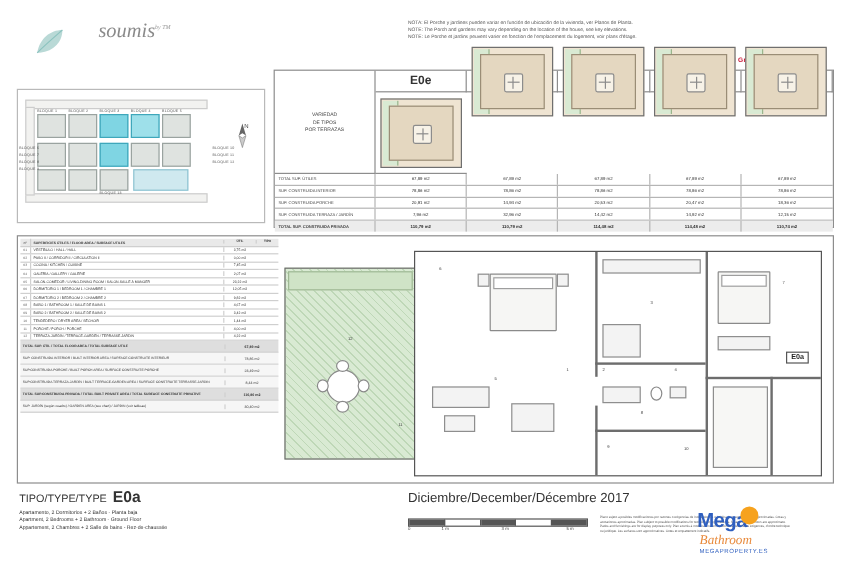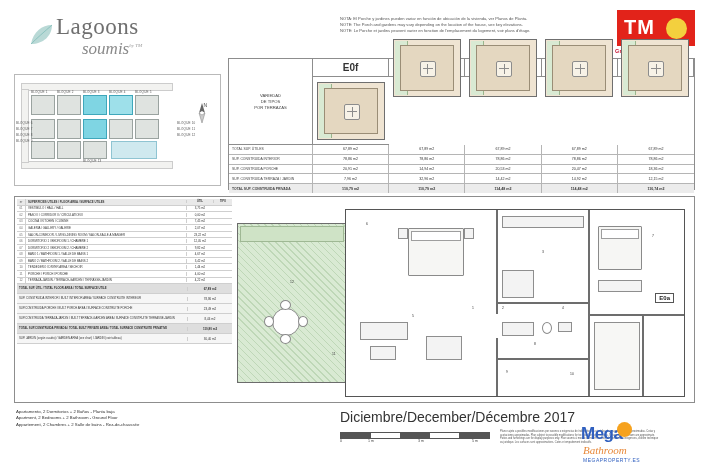--- a/index.html
+++ b/index.html
@@ -89,21 +89,21 @@
   .tbl-round{position:absolute;border:0.7px solid #8a8a8a;border-radius:50%;background:#fff;}
   .dot{position:absolute;border:0.5px solid #8a8a8a;border-radius:50%;background:#fff;}
   .numtag{position:absolute;font-size:3.4px;color:#333;}
   .e0a-tag{position:absolute;right:16px;top:92px;font-size:6px;font-weight:bold;border:0.6px solid #555;padding:1px 3px;background:#fff;}
 
   
   .botleft{position:absolute;left:16px;top:406px;width:300px;}
   .tipo-line{font-size:9px;color:#333;}
   .tipo-line b{font-size:13px;}
   .desc{font-size:4.3px;line-height:6.4px;color:#333;margin-top:3px;}
-  .dateline{position:absolute;left:340px;top:409px;font-size:14px;color:#333;}
+  .dateline{position:absolute;left:340px;top:409px;font-size:11px;color:#333;}
   .scalebar{position:absolute;left:340px;top:432px;width:150px;}
   .sb-rule{position:relative;height:5px;border:0.5px solid #555;display:flex;}
   .sb-seg{flex:1;border-right:0.5px solid #555;}
   .sb-seg:nth-child(odd){background:#555;}
   .sb-seg:last-child{border-right:none;}
   .sb-lbls{position:relative;height:8px;font-size:3.6px;color:#444;}
   .sb-lbls span{position:absolute;top:0;}
   .legal{position:absolute;left:500px;top:430px;width:160px;font-size:2.6px;line-height:3.6px;color:#555;}
   .watermark{position:absolute;right:6px;bottom:2px;width:118px;height:44px;}
   .wm-mega{font-family:"Liberation Sans",sans-serif;font-weight:bold;font-size:17px;color:#2f5fbf;letter-spacing:-.5px;}
@@ -115,31 +115,26 @@
 <body>
 
 <div class="page">
 
   <div class="logo-wrap">
     <svg class="logo-leaf" viewBox="0 0 26 26">
       <path d="M3 22 C5 10 14 3 24 3 C24 14 15 22 3 22 Z" fill="#b9d9d6"></path>
       <path d="M3 22 C9 16 16 10 24 3" stroke="#8cc3bf" stroke-width="1" fill="none"></path>
     </svg>
     <div class="logo-text">
-      <div class="logo-lagoons">Lagoons</div>
       <div class="logo-village">
         <span>soumis</span><span class="logo-byla">by TM</span>
       </div>
     </div>
   </div>
 
-  <div class="tm-box">
-    <span class="tm-letters">TM</span>
-    <span class="tm-dot"></span>
-  </div>
   <div class="tm-sub">TM Grupo Inmobiliario</div>
 
   <div class="notes">
     <div>NOTA: El Porche y jardines pueden variar en función de ubicación de la vivienda, ver Planos de Planta.</div>
     <div>NOTE: The Porch and gardens may vary depending on the location of the house, see key elevations.</div>
     <div>NOTE: Le Porche et jardins peuvent varier en fonction de l'emplacement du logement, voir plans d'étage.</div>
   </div>
 
   <div class="siteplan">
     <div class="sp-canvas">
@@ -183,21 +178,21 @@
       <path d="M12 22 L9 12 L12 14 L15 12 Z" fill="#ccc" stroke="#666" stroke-width=".4"></path>
       <text x="13.5" y="6" font-size="5" fill="#444" font-family="Liberation Sans, sans-serif">N</text>
     </svg>
   </div>
 
   <div class="toptable">
     <div class="tt-grid">
       <div class="tt-cell tt-left" style="grid-row:1 / span 2;">
         <span>VARIEDAD<br>DE TIPOS<br>POR TERRAZAS</span>
       </div>
-      <div class="tt-cell tt-head">E0f</div>
+      <div class="tt-cell tt-head">E0e</div>
 
       <div class="tt-cell">
         <div class="plan-mini">
             <div class="pm">
               <div class="pm-terr"></div>
               <div class="pm-inner"></div>
               <div class="pm-cross"></div>
             </div>
           </div>
       </div>
@@ -445,20 +440,24 @@
         <div class="numtag" style="left:306px;top:24px;">7</div>
 
         <div class="furn" style="left:248px;top:112px;width:44px;height:66px;background:#f7f7f5;"></div>
       </div>
 
       <div class="e0a-tag">E0a</div>
     </div>
   </div>
 
   <div class="botleft">
+    <div class="tipo-line">
+      <span>TIPO/TYPE/TYPE</span>
+      &nbsp;<b>E0a</b>
+    </div>
     <div class="desc">
       <div>Apartamento, 2 Dormitorios + 2 Baños - Planta baja</div>
       <div>Apartment, 2 Bedrooms + 2 Bathroom - Ground Floor</div>
       <div>Appartement, 2 Chambres + 2 Salle de bains - Rez-de-chaussée</div>
     </div>
   </div>
 
   <div class="dateline">Diciembre/December/Décembre 2017</div>
 
   <div class="scalebar">

